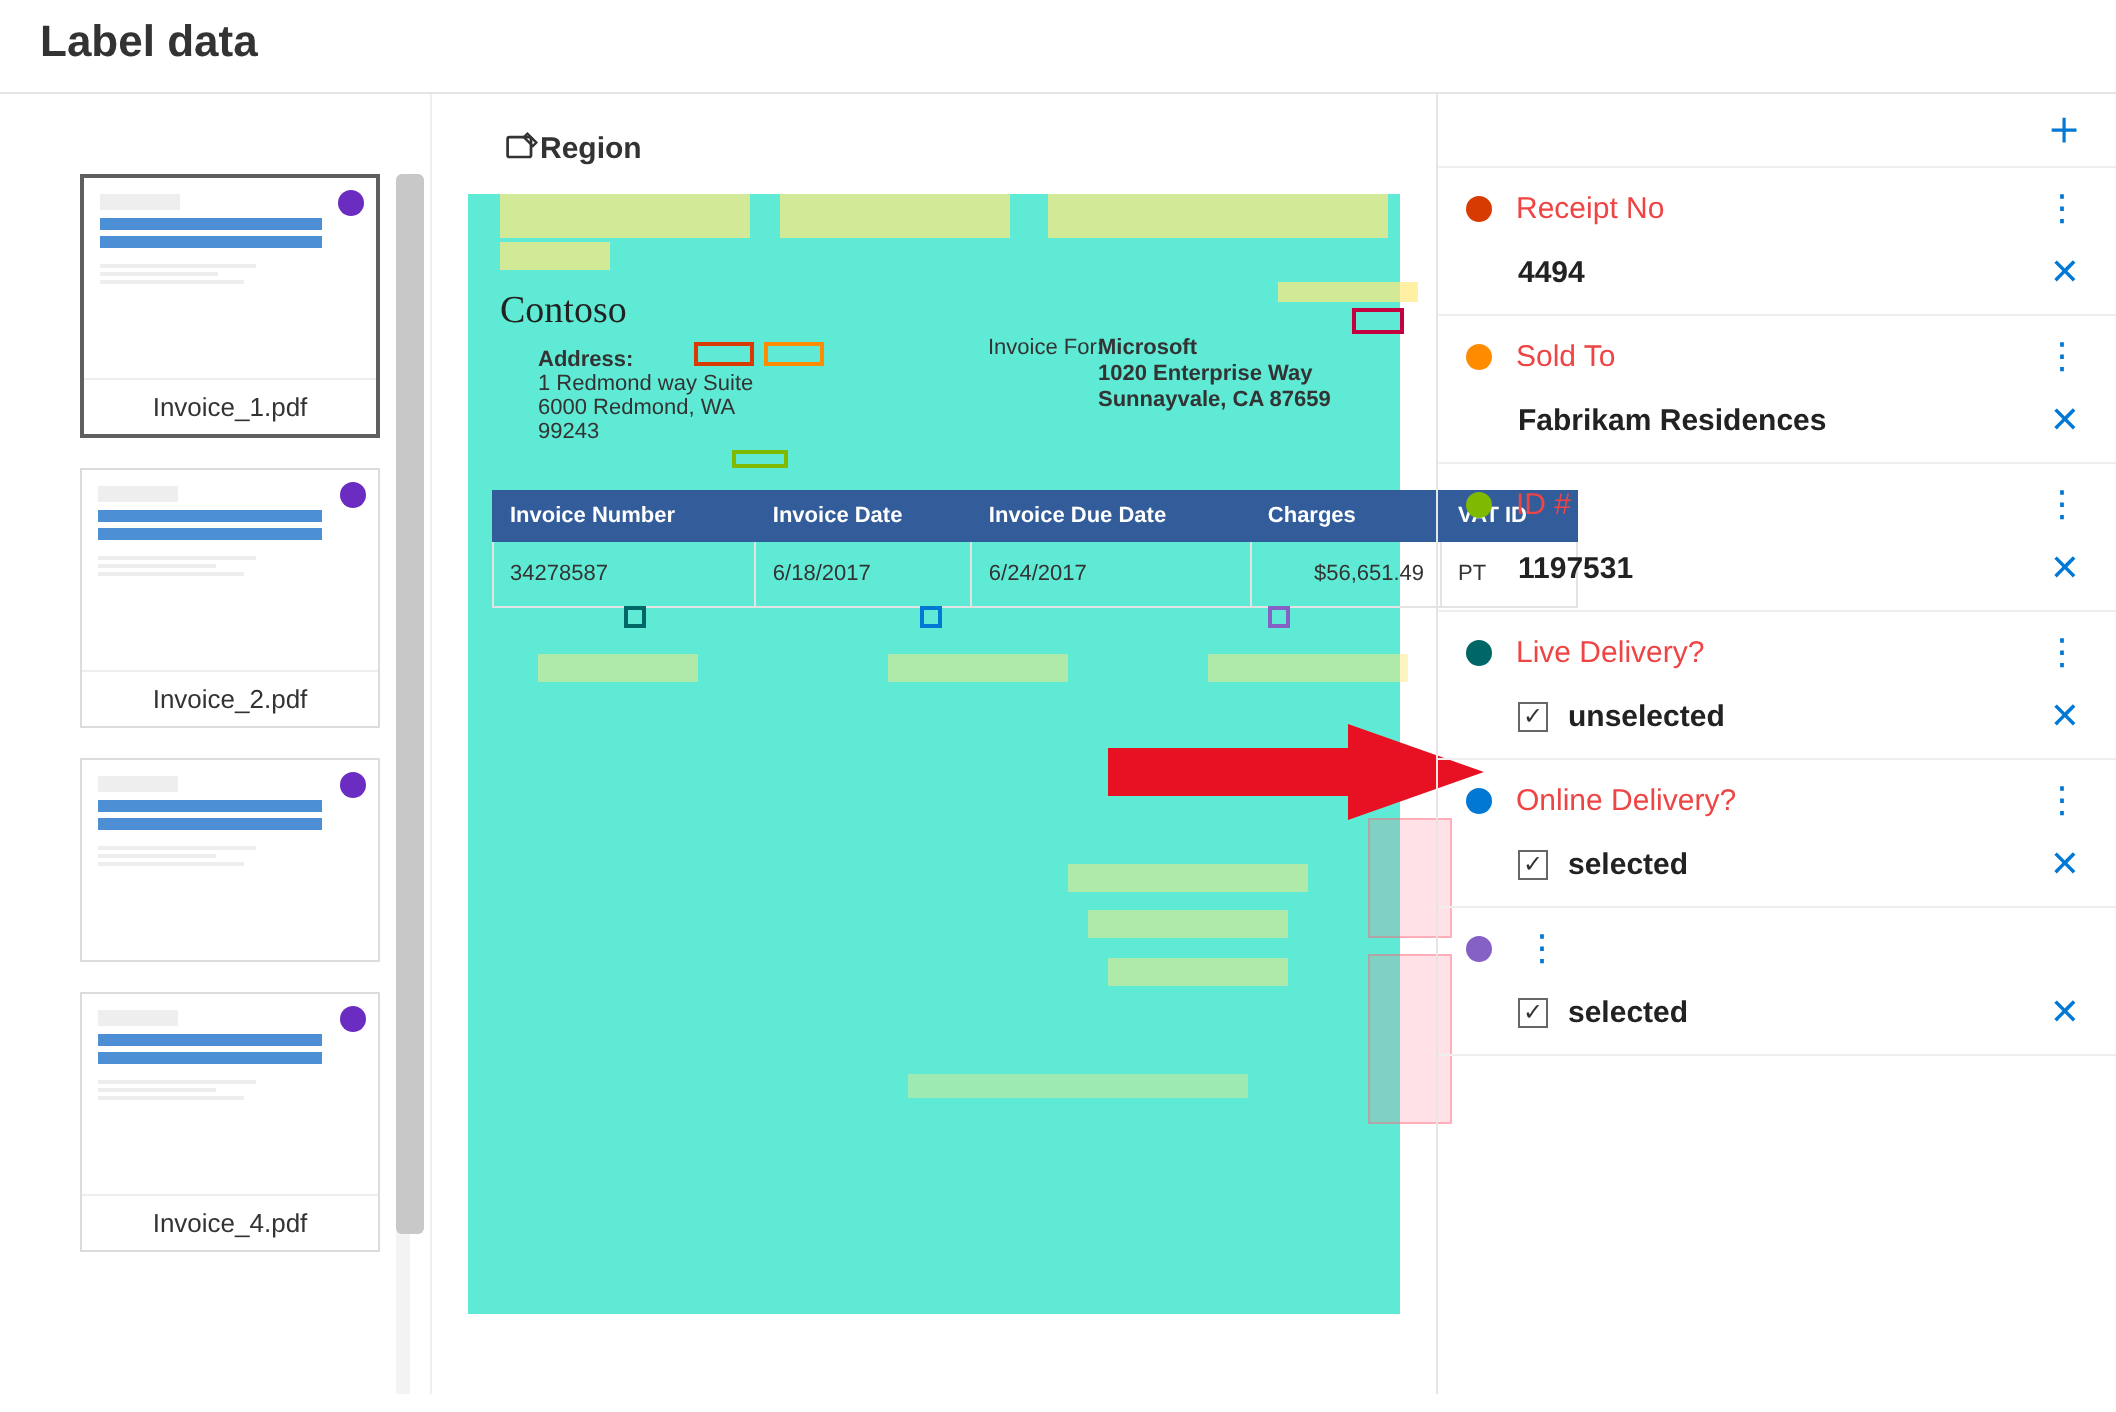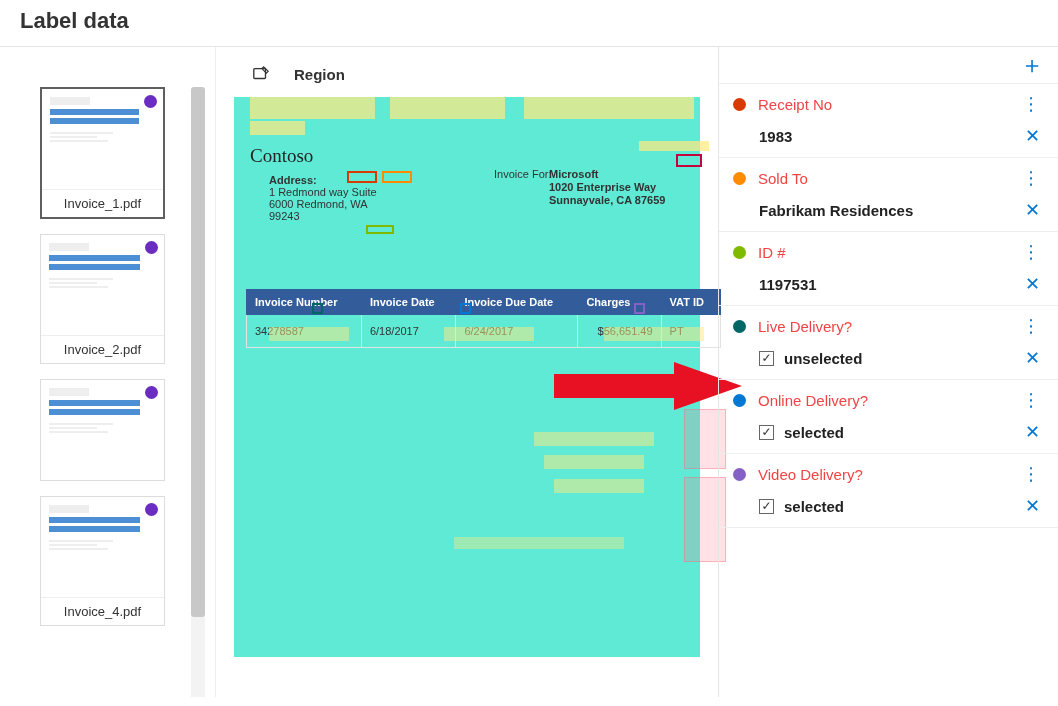--- a/index.html
+++ b/index.html
@@ -7,46 +7,46 @@
   .header { padding: 8px 20px 12px 20px; border-bottom: 1px solid #e5e5e5; }
   .header h1 { font-weight: 600; font-size: 22px; color: #333; }
   .main { display: flex; height: 650px; }
 
   
   .thumbs { width: 215px; padding: 40px 10px 10px 40px; overflow-y: auto; }
   .thumb-area { display:flex; }
   .thumb-list { flex:1; }
   .scrollbar { width:14px; margin-left:8px; background:#f3f3f3; position:relative; border-radius:3px; height:640px;}
   .scrollbar .track { position:absolute; top:0; width:14px; height:530px; background:#c8c8c8; border-radius:3px;}
-  .thumb-card { background:#fff; border:1px solid #dcdcdc; margin-bottom:15px; width:125px;}
+  .thumb-card { background:#fff; border:1px solid #dcdcdc; margin-bottom:15px; width:150px;}
   .thumb-card.selected{ border:2px solid #605f5f;}
   .thumb-preview { height:100px; background:#fff; position:relative; padding:8px; overflow:hidden;}
   .dot-indicator{ position:absolute; top:6px; right:6px; width:13px; height:13px; border-radius:50%; background:#6b2cc1;}
   .thumb-mini-header{ height:8px; width:40px; background:#eee; margin-bottom:4px;}
   .thumb-mini-bar{ height:6px; background:#4d8fd5; margin:3px 0;}
   .thumb-mini-line{ height:2px; background:#eee; margin:2px 0;}
   .thumb-label{ border-top:1px solid #eee; text-align:center; font-size:13px; padding:6px 4px; background:#fff;}
 
   
   .viewer{ flex:1; padding:14px 18px; border-left:1px solid #eee; position:relative;}
-  .toolbar{ display:flex; align-items:center; gap:24px; padding:4px 0 14px 18px; color:#333; font-size:15px;}
+  .toolbar{ display:flex; align-items:center; gap:0; padding:4px 0 14px 18px; color:#333; font-size:15px;}
   .region-icon{ width:18px; height:18px; display:inline-block;}
   .doc-area{ position:relative; background:#5eead4; height:560px;}
   .hl{ position:absolute; }
   .hl.yellow{ background:rgba(255, 234, 128, 0.72);}
   .hl.pink{ background:rgba(255, 120, 140, 0.22);}
   .box{ position:absolute; border:2px solid;}
   .doc-title{ position:absolute; left:16px; top:48px; font-family:Georgia, 'Times New Roman', serif; font-size:19px; color:#222;}
   .addr-label{ position:absolute; left:35px; top:77px; font-size:11px; font-weight:700;}
   .addr{ position:absolute; left:35px; font-size:11px; color:#333;}
   .invfor-label{ position:absolute; left:260px; top:71px; font-size:11px;}
   .invfor-val{ position:absolute; left:315px; font-size:11px; font-weight:700;}
 
   .tbl{ position:absolute; left:12px; top:148px;}
-  table.inv{ border-collapse:collapse; font-size:11px; width:475px;margin-top:44px;}
+  table.inv{ border-collapse:collapse; font-size:11px; width:543px;}
   table.inv th{ background:#325c9a; color:#fff; text-align:left; padding:6px 8px; font-weight:600; border:1px solid #325c9a;}
   table.inv td{ padding:10px 8px; border:1px solid #e3e3e3; color:#333;}
 
   .tag-sq{ position:absolute; width:11px; height:11px; border:2px solid;}
   .arrow{ position:absolute; left:320px; top:265px; pointer-events:none;}
 
   
   .fields{ width:340px; border-left:1px solid #e5e5e5; position:relative; display:flex; flex-direction:column; }
   .train-bar{ display:flex; justify-content:flex-end; padding:8px 10px 6px; }
   .train-btn{ background:#0078d4; color:#fff; border:none; padding:6px 22px; font-size:15px; font-weight:600; cursor:pointer;}
@@ -217,21 +217,21 @@
     </div>
     <div class="field-list" id="field-list">
         <div class="field">
     <div class="field-head">
       <span class="fdot" style="background:#d83b01;"></span>
       <span class="fname">Receipt No</span>
       <span class="more"><span class="more-dots">⋮</span></span>
     </div>
     <div class="field-val">
 
-      <span class="fval-text">1983</span>
+      <span class="fval-text">4494</span>
       <span class="xicon">✕</span>
     </div>
         </div>
         <div class="field">
     <div class="field-head">
       <span class="fdot" style="background:#ff8c00;"></span>
       <span class="fname">Sold To</span>
       <span class="more"><span class="more-dots">⋮</span></span>
     </div>
     <div class="field-val">
@@ -272,21 +272,20 @@
     </div>
     <div class="field-val">
       <span class="cb">✓</span>
       <span class="fval-text">selected</span>
       <span class="xicon">✕</span>
     </div>
         </div>
         <div class="field">
     <div class="field-head">
       <span class="fdot" style="background:#8661c5;"></span>
-      <span class="fname">Video Delivery?</span>
       <span class="more"><span class="more-dots">⋮</span></span>
     </div>
     <div class="field-val">
       <span class="cb">✓</span>
       <span class="fval-text">selected</span>
       <span class="xicon">✕</span>
     </div>
         </div>
       </div>
   </div>

